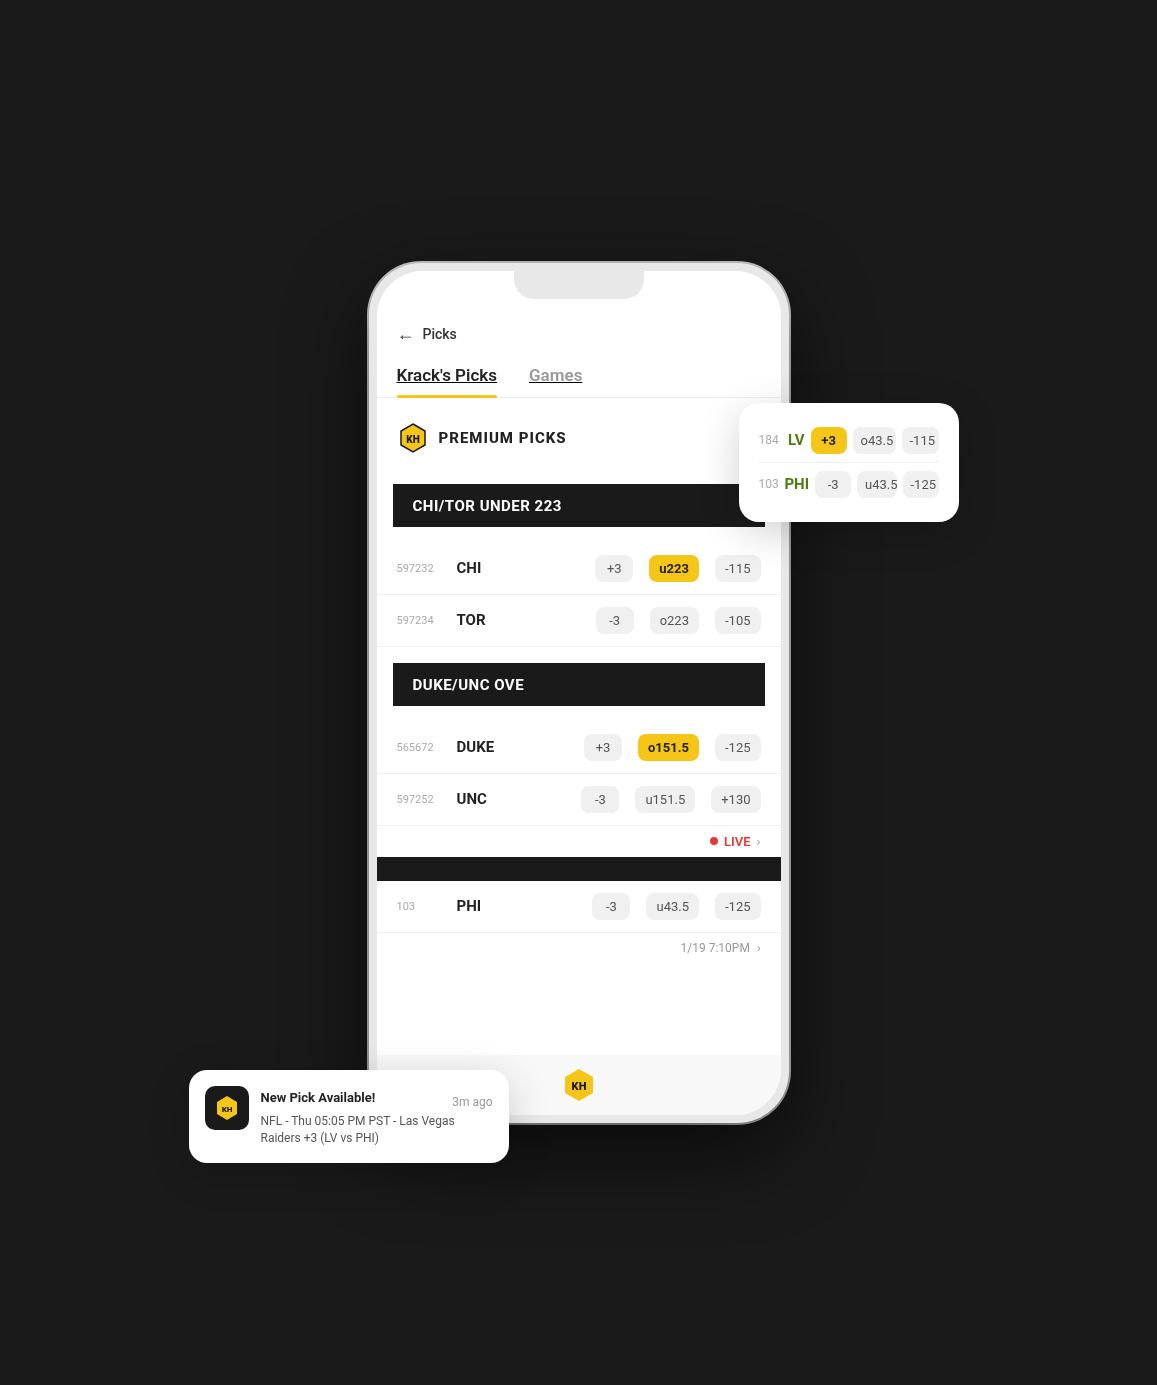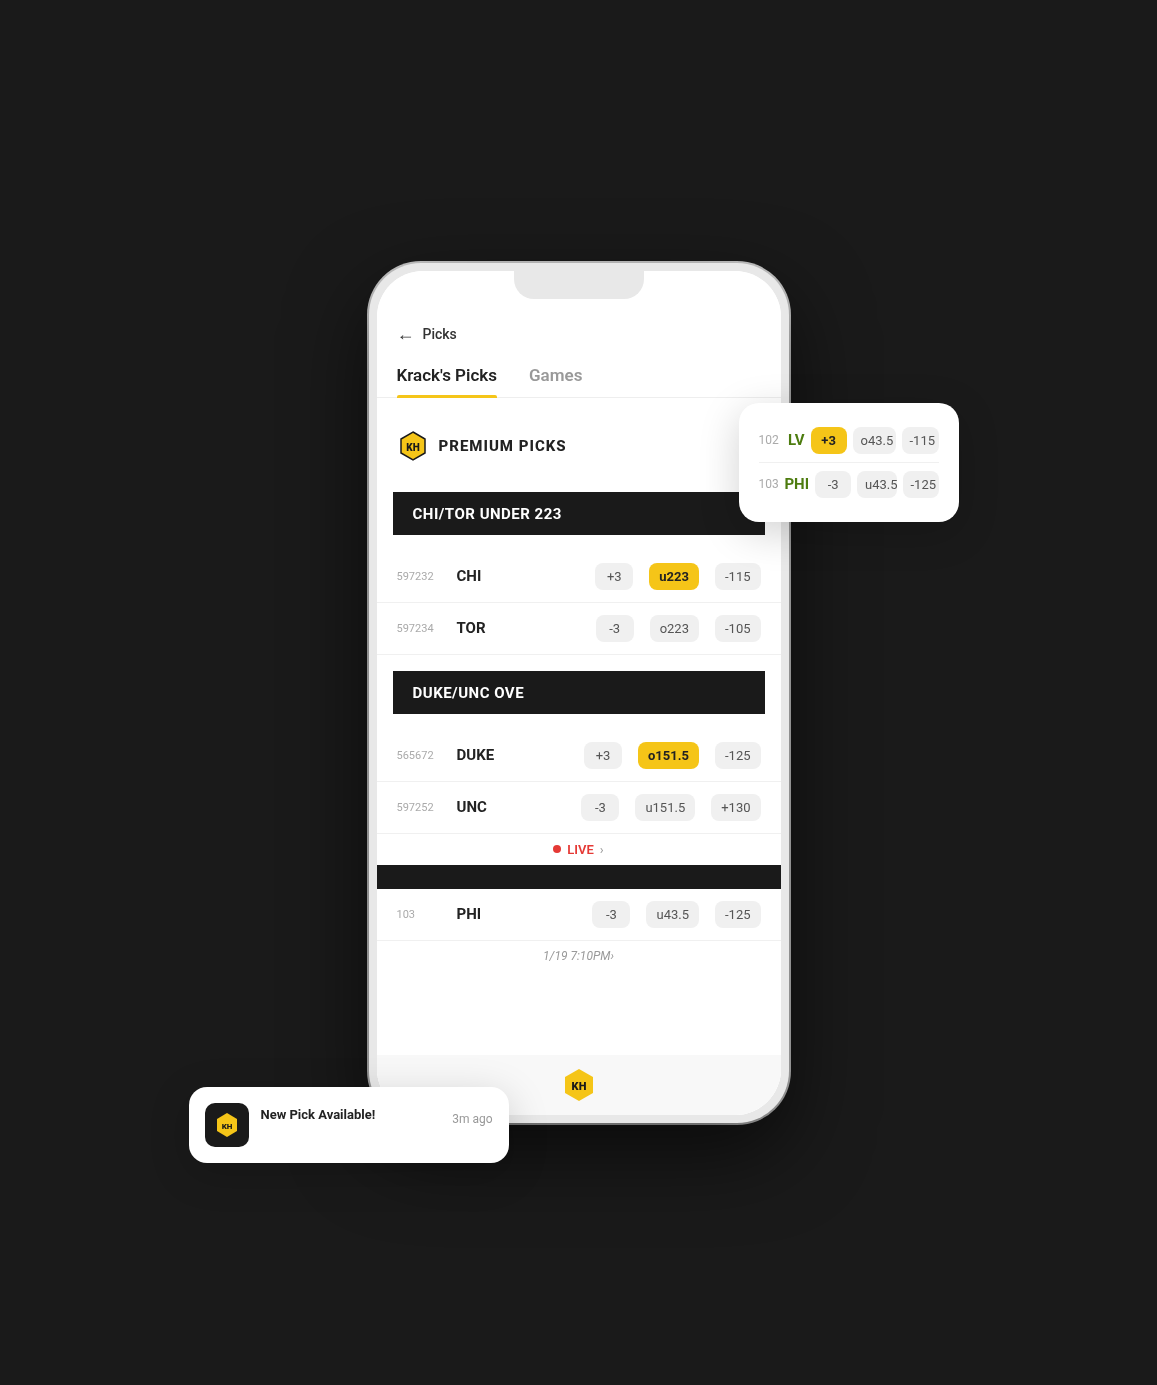--- a/index.html
+++ b/index.html
@@ -86,21 +86,22 @@
       font-size: 14px;
       font-weight: 500;
       color: #333;
     }
 
     
     .tabs {
       display: flex;
       padding: 0 20px;
       border-bottom: 1px solid #eee;
-      margin-bottom: 18px;
+      margin-bottom: 10px;
+      text-decoration: underline;
     }
 
     .tab {
       padding: 12px 0;
       margin-right: 32px;
       font-size: 17px;
       font-weight: 600;
       color: #999;
       position: relative;
       cursor: pointer;
@@ -191,21 +192,21 @@
 
     .bet-chip.highlighted {
       background: #f5c518;
       color: #222;
       font-weight: 700;
     }
 
     
     .live-row {
       display: flex;
-      justify-content: center;
+      justify-content: flex-end;
       align-items: center;
       padding: 8px 20px;
       gap: 6px;
       background: #fff;
     }
 
     .live-dot {
       width: 8px;
       height: 8px;
       background: #e53935;
@@ -345,22 +346,21 @@
       display: flex;
       align-items: center;
       justify-content: center;
     }
 
     .game-time {
       font-size: 12px;
       color: #999;
       display: flex;
       align-items: center;
-      gap: 0;
-      font-style: italic;
+      gap: 7px;
     }
   </style>
 </head>
 <body>
 
 <div class="scene">
 
   <div class="phone">
     <div class="phone-inner">
       <div class="notch"></div>
@@ -462,21 +462,21 @@
           </svg>
         </div>
 
       </div>
     </div>
   </div>
 
   <div class="floating-card">
 
     <div class="floating-row">
-      <span class="floating-id">102</span>
+      <span class="floating-id">184</span>
       <span class="floating-team">LV</span>
       <span class="floating-chip highlighted">+3</span>
       <span class="floating-chip">o43.5</span>
       <span class="floating-chip">-115</span>
     </div>
 
     <div class="floating-row">
       <span class="floating-id">103</span>
       <span class="floating-team">PHI</span>
       <span class="floating-chip">-3</span>
@@ -490,16 +490,17 @@
       <svg width="28" height="28" viewBox="0 0 28 28">
         <polygon points="14,2 24,8 24,20 14,26 4,20 4,8" fill="#f5c518"></polygon>
         <text x="14" y="18" text-anchor="middle" font-size="8" font-weight="900" fill="#1a1a1a">KH</text>
       </svg>
     </div>
     <div class="notif-content">
       <div class="notif-top">
         <span class="notif-title">New Pick Available!</span>
         <span class="notif-time">3m ago</span>
       </div>
+      <div class="notif-body">NFL - Thu 05:05 PM PST - Las Vegas Raiders +3 (LV vs PHI)</div>
     </div>
   </div>
 
 </div>
 
 </body></html>

